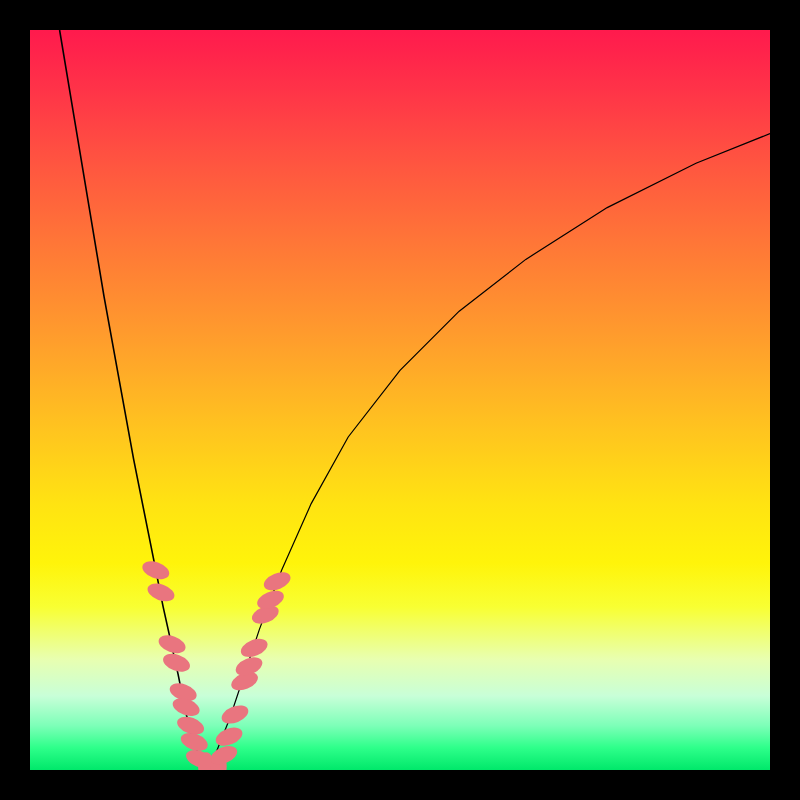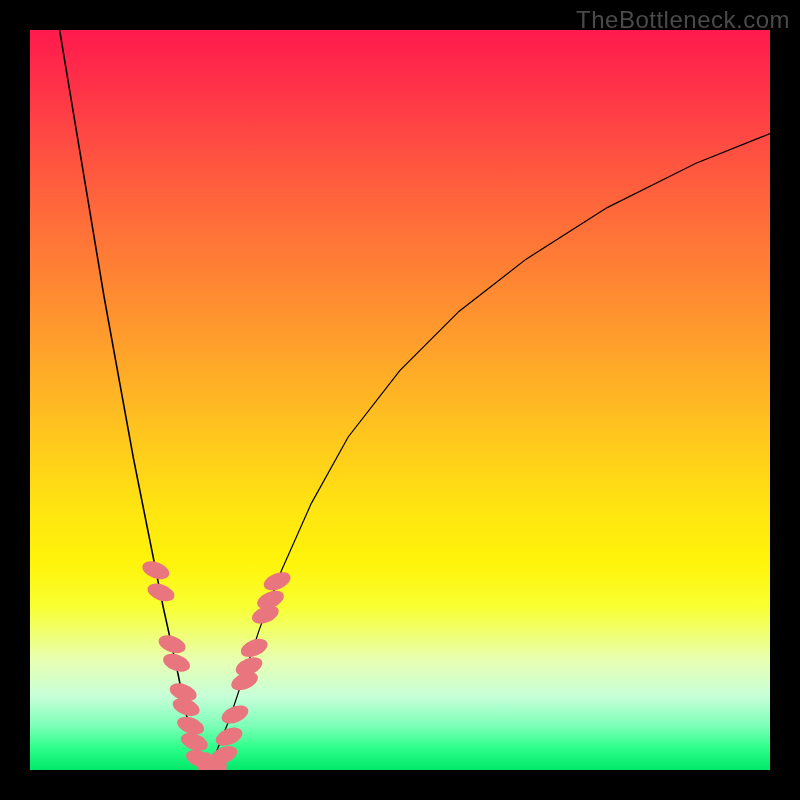--- a/index.html
+++ b/index.html
@@ -68,21 +68,20 @@
   }
   .bead {
     fill: #e9757f;
     stroke: none;
   }
 </style>
 </head>
 <body>
 
 <div class="frame">
-  <div class="watermark">TheBottleneck.com</div>
 
   <div class="plot">
     <svg class="curves" viewBox="0 0 740 740" preserveAspectRatio="none">
       <path id="left-curve" class="curve-path" d="M29.60 0.00 L44.40 88.80 L59.20 177.60 L74.00 266.40 L88.80 347.80 L103.60 429.20 L118.40 503.20 L133.20 577.20 L148.00 643.80 L155.40 680.80 L162.80 710.40 L170.20 728.90 L173.90 740.00"></path>
       <path id="right-curve" class="curve-path curve-right" d="M173.90 740.00 L185.00 725.20 L199.80 688.20 L214.60 643.80 L229.40 599.40 L251.60 540.20 L281.20 473.60 L318.20 407.00 L370.00 340.40 L429.20 281.20 L495.80 229.40 L577.20 177.60 L666.00 133.20 L740.00 103.60"></path>
       <g id="beads-group">
           <ellipse cx="125.80" cy="540.20" rx="8" ry="14" class="bead" transform="rotate(-70 125.80 540.20)"></ellipse>
           <ellipse cx="130.98" cy="562.40" rx="8" ry="14" class="bead" transform="rotate(-70 130.98 562.40)"></ellipse>
           <ellipse cx="142.08" cy="614.20" rx="8" ry="14" class="bead" transform="rotate(-70 142.08 614.20)"></ellipse>
           <ellipse cx="146.52" cy="632.70" rx="8" ry="14" class="bead" transform="rotate(-70 146.52 632.70)"></ellipse>

